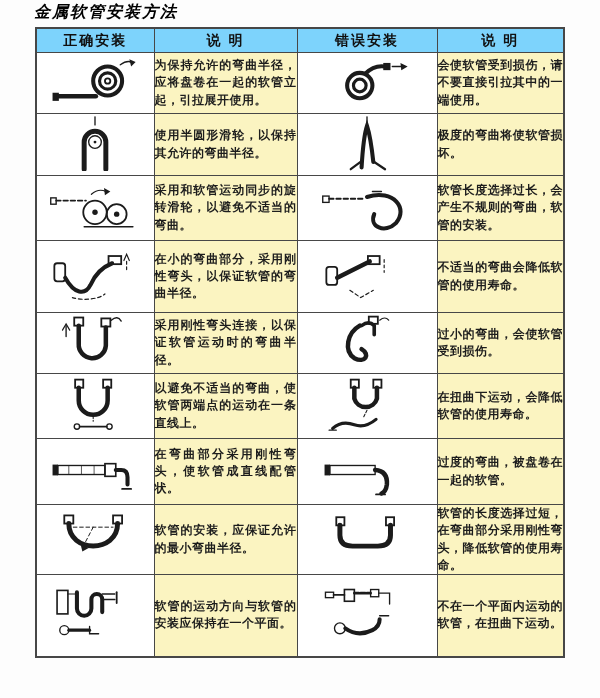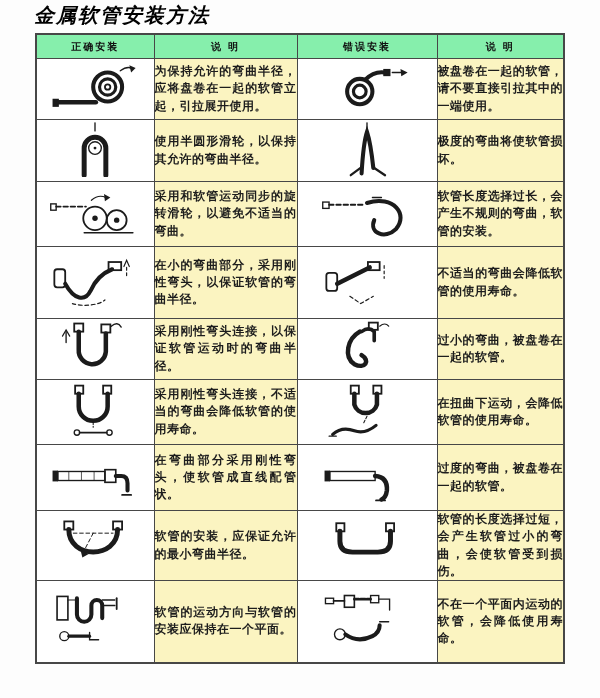--- a/index.html
+++ b/index.html
@@ -2,29 +2,29 @@
 <html><head>
 <meta charset="utf-8">
 <style>
   html,body{margin:0;padding:0;}
   body{
     width:600px;height:698px;background:#fdfdfd;overflow:hidden;
     font-family:"Liberation Sans",sans-serif;position:relative;
   }
   .title{
     font-family:"DejaVu Serif",serif;font-style:italic;font-weight:bold;
-    font-size:20px;color:#000;margin:2px 0 4px 34px;letter-spacing:2px;
+    font-size:16px;color:#000;margin:2px 0 4px 34px;letter-spacing:2px;
   }
   table.install{
     border-collapse:collapse;margin-left:35px;width:528px;
     table-layout:fixed;border:2px solid #474747;background:#fff;
   }
   table.install th,table.install td{border:1px solid #474747;padding:0;}
   th.hdr{
-    background:#86efac;height:23px;font-size:10px;font-weight:bold;
+    background:#7dd3fc;height:23px;font-size:14px;font-weight:bold;
     color:#101010;letter-spacing:2px;text-align:center;
   }
   td.img{background:#ffffff;text-align:center;vertical-align:middle;}
   td.desc{
     background:#fbf4c1;font-size:12px;font-weight:bold;color:#1d1d1d;
     padding:5px 8px;line-height:1.42;text-align:justify;
     letter-spacing:0.5px;vertical-align:middle;
   }
   .pic{display:inline-block;line-height:0;}
   .pic svg{display:block;margin:0 auto;}
@@ -69,21 +69,21 @@
               <g stroke="#1b1b1b" fill="none" stroke-linecap="round">
                 <circle cx="44" cy="36" r="14" stroke-width="4.5"></circle>
                 <circle cx="44" cy="36" r="7" stroke-width="3.5"></circle>
                 <path d="M50 23 Q60 13 72 15" stroke-width="4.5"></path>
                 <rect x="70" y="11" width="8" height="8" fill="#1b1b1b" stroke="none"></rect>
                 <path d="M80 15 h10" stroke-width="1.5"></path>
                 <path d="M89 11 l8 4 -7 4 z" fill="#1b1b1b" stroke="none"></path>
               </g>
             </svg></span></td>
         <td class="desc">
-          <div>被盘卷在一起的软管，请不要直接引拉其中的一端使用。</div>
+          <div>会使软管受到损伤，请不要直接引拉其中的一端使用。</div>
         </td>
       </tr>
       <tr style="height: 62px;">
         <td class="img"><span class="pic"><svg width="104" height="56" viewBox="0 0 104 62" preserveAspectRatio="xMidYMid meet">
               <g stroke="#1b1b1b" fill="none" stroke-linecap="round">
                 <path d="M52 2 v9" stroke-width="1.5"></path>
                 <path d="M40 60 V30 A12 12 0 0 1 64 30 V60" stroke-width="5.5"></path>
                 <circle cx="52" cy="30" r="7" stroke-width="1.5"></circle>
                 <circle cx="52" cy="30" r="1.6" fill="#1b1b1b" stroke="none"></circle>
               </g>
@@ -175,37 +175,37 @@
         </td>
         <td class="img"><span class="pic"><svg width="104" height="56" viewBox="0 0 104 62" preserveAspectRatio="xMidYMid meet">
               <g stroke="#1b1b1b" fill="none" stroke-linecap="round">
                 <path d="M44 14 C30 22 26 42 38 50 C50 56 56 46 46 40" stroke-width="5"></path>
                 <path d="M46 14 Q54 8 60 14 V24" stroke-width="4"></path>
                 <rect x="54" y="4" width="10" height="8" stroke-width="2"></rect>
                 <path d="M66 8 q6 -5 10 0" stroke-width="1.3"></path>
               </g>
             </svg></span></td>
         <td class="desc">
-          <div>过小的弯曲，被盘卷在一起的软管。</div>
+          <div>过小的弯曲，会使软管受到损伤。</div>
         </td>
       </tr>
       <tr style="height: 65px;">
         <td class="img"><span class="pic"><svg width="104" height="56" viewBox="0 0 104 62" preserveAspectRatio="xMidYMid meet">
               <g stroke="#1b1b1b" fill="none" stroke-linecap="round">
                 <rect x="30" y="4" width="9" height="9" stroke-width="2"></rect>
                 <rect x="61" y="4" width="9" height="9" stroke-width="2"></rect>
                 <path d="M34 13 V27 A16 16 0 0 0 66 27 V13" stroke-width="5"></path>
                 <path d="M50 44 v6" stroke-width="1.2" stroke-dasharray="3 2"></path>
                 <circle cx="32" cy="56" r="3" stroke-width="1.5"></circle>
                 <circle cx="68" cy="56" r="3" stroke-width="1.5"></circle>
                 <path d="M35 56 H65" stroke-width="2"></path>
               </g>
             </svg></span></td>
         <td class="desc">
-          <div>采用刚性弯头连接，不适当的弯曲会降低软管的使用寿命。</div>
+          <div>以避免不适当的弯曲，使软管两端点的运动在一条直线上。</div>
         </td>
         <td class="img"><span class="pic"><svg width="104" height="56" viewBox="0 0 104 62" preserveAspectRatio="xMidYMid meet">
               <g stroke="#1b1b1b" fill="none" stroke-linecap="round">
                 <rect x="34" y="4" width="9" height="9" stroke-width="2"></rect>
                 <rect x="59" y="4" width="9" height="9" stroke-width="2"></rect>
                 <path d="M38 13 V25 A13 13 0 0 0 63 25 V13" stroke-width="5"></path>
                 <path d="M52 38 l-4 8" stroke-width="1.2" stroke-dasharray="3 2"></path>
                 <path d="M14 58 q10 -9 24 -4 q12 4 24 -6" stroke-width="3.5"></path>
                 <path d="M10 60 h8" stroke-width="1.3"></path>
               </g>
@@ -255,21 +255,21 @@
           <div>软管的安装，应保证允许的最小弯曲半径。</div>
         </td>
         <td class="img"><span class="pic"><svg width="104" height="56" viewBox="0 0 104 62" preserveAspectRatio="xMidYMid meet">
               <g stroke="#1b1b1b" fill="none" stroke-linecap="round">
                 <rect x="18" y="8" width="9" height="9" stroke-width="2"></rect>
                 <rect x="73" y="8" width="9" height="9" stroke-width="2"></rect>
                 <path d="M22 17 V28 Q22 40 36 40 H64 Q78 40 78 28 V17" stroke-width="5.5"></path>
               </g>
             </svg></span></td>
         <td class="desc">
-          <div>软管的长度选择过短，会产生软管过小的弯曲，会使软管受到损伤。</div>
+          <div>软管的长度选择过短，在弯曲部分采用刚性弯头，降低软管的使用寿命。</div>
         </td>
       </tr>
       <tr style="height: 82px;">
         <td class="img"><span class="pic"><svg width="104" height="56" viewBox="0 0 104 62" preserveAspectRatio="xMidYMid meet">
               <g stroke="#1b1b1b" fill="none" stroke-linecap="round">
                 <rect x="10" y="6" width="12" height="26" stroke-width="1.8"></rect>
                 <path d="M22 10 h8" stroke-width="1.3"></path>
                 <path d="M32 8 V26 A8 8 0 0 0 48 26 V16 A6 6 0 0 1 60 16 V30" stroke-width="4.5"></path>
                 <path d="M60 10 h14 M60 16 h14" stroke-width="1.5"></path>
                 <path d="M76 8 v12" stroke-width="2"></path>
@@ -288,17 +288,17 @@
                 <rect x="27" y="5" width="11" height="13" stroke-width="1.8"></rect>
                 <path d="M38 9 h18" stroke-width="3" stroke-dasharray="5 2"></path>
                 <rect x="56" y="5" width="9" height="8" stroke-width="1.5"></rect>
                 <path d="M65 9 h12 v12" stroke-width="1.5"></path>
                 <circle cx="22" cy="48" r="6" stroke-width="1.5"></circle>
                 <path d="M28 48 q14 10 30 2 q8 -4 8 -12" stroke-width="4.5"></path>
                 <path d="M66 34 h10" stroke-width="1.5"></path>
               </g>
             </svg></span></td>
         <td class="desc">
-          <div>不在一个平面内运动的软管，会降低使用寿命。</div>
+          <div>不在一个平面内运动的软管，在扭曲下运动。</div>
         </td>
       </tr>
     </tbody>
 </table>
 
 </body></html>

